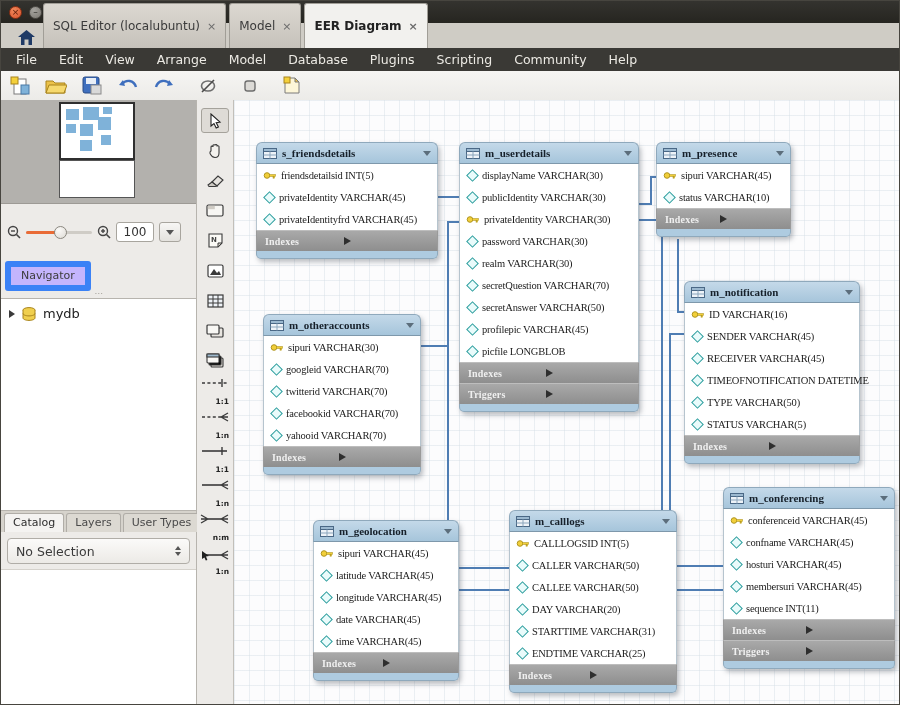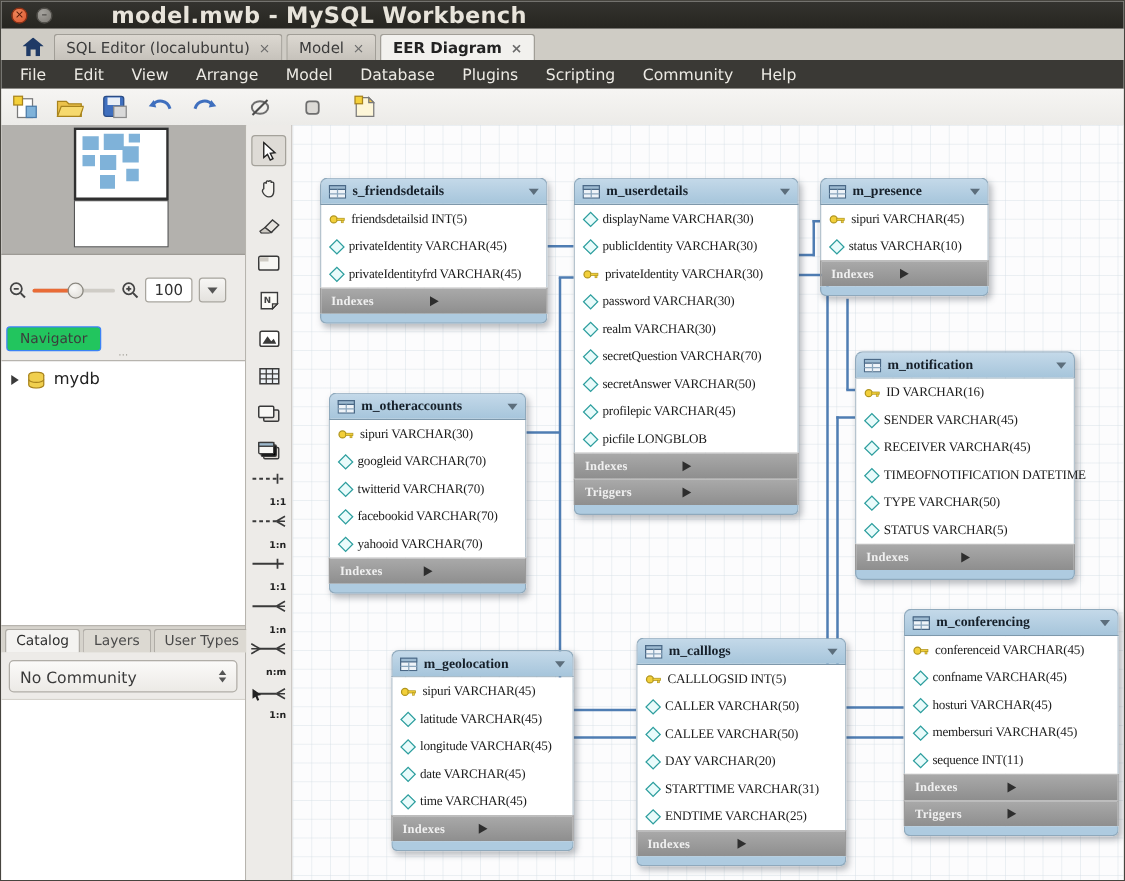--- a/index.html
+++ b/index.html
@@ -9,21 +9,21 @@
   .titlebar{height:22px;background:linear-gradient(#34332f,#262520);display:flex;align-items:center;padding-left:8px;}
   .wbtn{width:13px;height:13px;border-radius:50%;margin-right:7px;display:flex;align-items:center;justify-content:center;
     font-size:9px;line-height:1;box-sizing:border-box;}
   .wbtn.close{background:radial-gradient(circle at 35% 30%,#f0875a,#d9552f);border:1px solid #8d3014;color:#5a1a08;}
   .wbtn.min{background:radial-gradient(circle at 35% 30%,#a5a39e,#7b7872);border:1px solid #504e49;color:#2c2b27;}
   .title{color:#e8e4db;font-size:18px;font-weight:bold;margin-left:40px;letter-spacing:.2px;}
   
   .tabstrip{height:25px;background:#cfccc5;display:flex;align-items:flex-end;padding-left:8px;}
   .home{width:34px;height:22px;display:flex;align-items:center;justify-content:center;}
   .tab{height:20px;display:flex;align-items:center;margin-right:3px;border:1px solid #a19e97;border-bottom:none;
-    border-radius:3px 3px 0 0;padding:0 9px;background:linear-gradient(#dcd8d1,#c6c2bb);font-size:12px;color:#3b3b3b;white-space:nowrap;}
+    border-radius:3px 3px 0 0;padding:12px 9px;background:linear-gradient(#dcd8d1,#c6c2bb);font-size:12px;color:#3b3b3b;white-space:nowrap;}
   .tab.active{background:#f2f1ee;font-weight:bold;color:#222;}
   .tabx{margin-left:7px;color:#6b6b6b;font-size:11px;}
   .tabx::after{content:"\00d7";}
   
   .menubar{height:23px;background:#3a3935;display:flex;align-items:center;padding-left:4px;}
   .menu-item{color:#eceae4;font-size:12.5px;padding:0 11px;line-height:23px;}
   
   .toolbar{height:29px;background:linear-gradient(#f6f5f3,#ecebe8);border-bottom:1px solid #c9c6c0;
     display:flex;align-items:center;padding-left:8px;gap:14px;}
   .tbi{width:22px;height:22px;display:flex;align-items:center;justify-content:center;}
@@ -37,21 +37,21 @@
   .zoomrow{height:24px;display:flex;align-items:center;padding:16px 6px;gap:5px;flex:none;}
   .slider{width:66px;height:3px;background:#cfccc6;border-radius:2px;position:relative;}
   .slider .fill{position:absolute;left:0;top:0;height:3px;width:45%;background:#e96b36;border-radius:2px;}
   .slider .knob{position:absolute;left:42%;top:-5px;width:13px;height:13px;border-radius:50%;
     background:radial-gradient(circle at 35% 30%,#fbfaf8,#dddad4);border:1px solid #8b8880;box-sizing:border-box;}
   .zval{width:36px;height:18px;border:1px solid #a8a59e;border-radius:3px;background:#fff;font-size:12px;color:#333;
     display:flex;align-items:center;justify-content:center;}
   .zdrop{width:20px;height:18px;border:1px solid #a8a59e;border-radius:3px;background:linear-gradient(#f7f6f4,#e4e2de);
     display:flex;align-items:center;justify-content:center;}
   .caret-dn{width:0;height:0;border-left:4px solid transparent;border-right:4px solid transparent;border-top:5px solid #555;}
-  .navtab{margin:1px 0 0 4px;align-self:flex-start;padding:2px 10px 3px;background:#22c55e;border:1px solid #3b82f6;
+  .navtab{margin:1px 0 0 4px;align-self:flex-start;padding:2px 10px 3px;background:#c4b5fd;border:6px solid #3b82f6;
     border-radius:3px;font-size:11px;color:#3c3c3c;flex:none;}
   .grip{height:7px;text-align:center;color:#9a978f;font-size:8px;line-height:6px;flex:none;}
   .grip::after{content:"\22ef";}
   .tree{background:#fff;border-top:1px solid #b7b4ae;height:212px;padding-top:7px;box-sizing:border-box;flex:none;}
   .tree-row{display:flex;align-items:center;gap:6px;padding-left:8px;font-size:13px;color:#222;}
   .tri-r{width:0;height:0;border-top:4px solid transparent;border-bottom:4px solid transparent;border-left:6px solid #3a3a3a;}
   .cat-tabs{background:#d6d3cc;border-top:1px solid #b7b4ae;display:flex;align-items:flex-end;padding:3px 0 0 3px;height:22px;box-sizing:border-box;flex:none;}
   .cat-tab{font-size:11px;padding:2px 8px 3px;border:1px solid #b0ada7;border-bottom:none;border-radius:3px 3px 0 0;
     background:#dcd9d2;color:#4a4a4a;margin-right:2px;white-space:nowrap;}
   .cat-tab.active{background:#f4f3f1;color:#2e2e2e;}
@@ -237,21 +237,21 @@
         <span>mydb</span>
       </div>
     </div>
     <div class="cat-tabs">
       <span class="cat-tab active">Catalog</span>
       <span class="cat-tab">Layers</span>
       <span class="cat-tab">User Types</span>
     </div>
     <div class="droprow">
       <div class="dropdown">
-        <span>No Community</span>
+        <span>No Selection</span>
         <span class="spin">
             <span class="up"></span>
             <span class="dn"></span>
           </span>
       </div>
     </div>
     <div class="sb-empty"></div>
   </div>
 
   <div class="toolcol">

